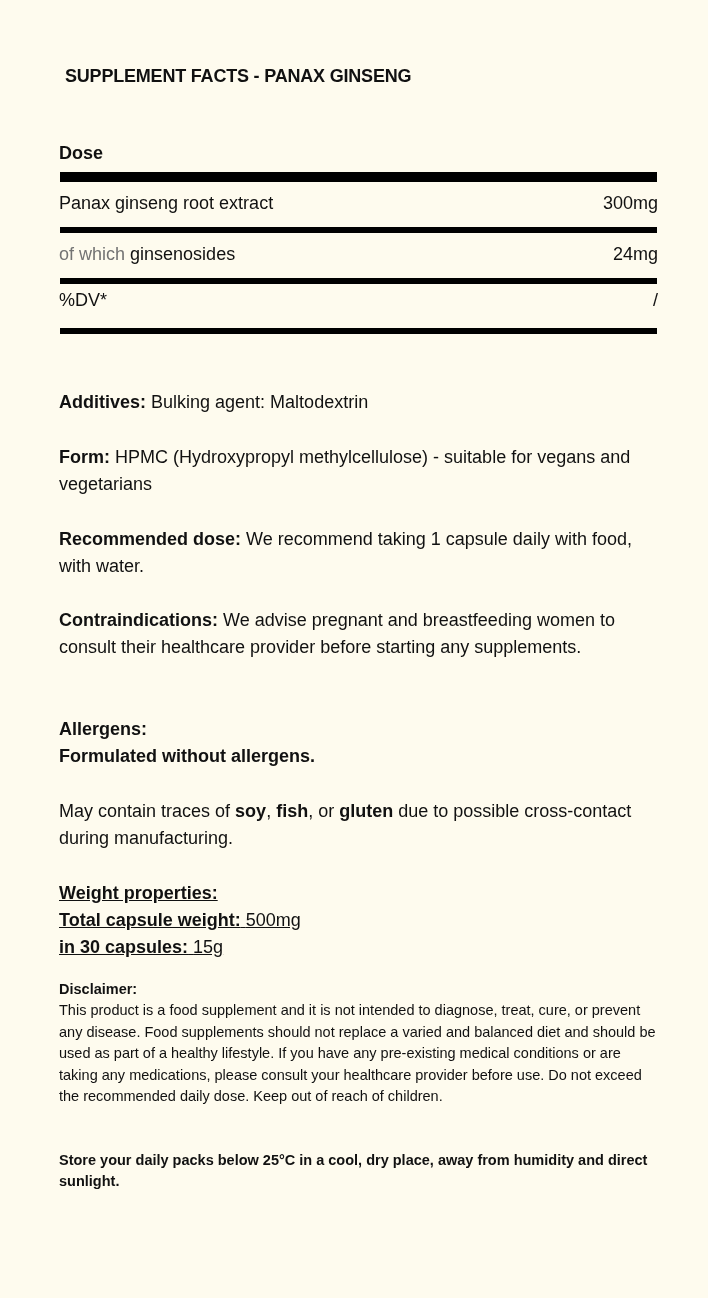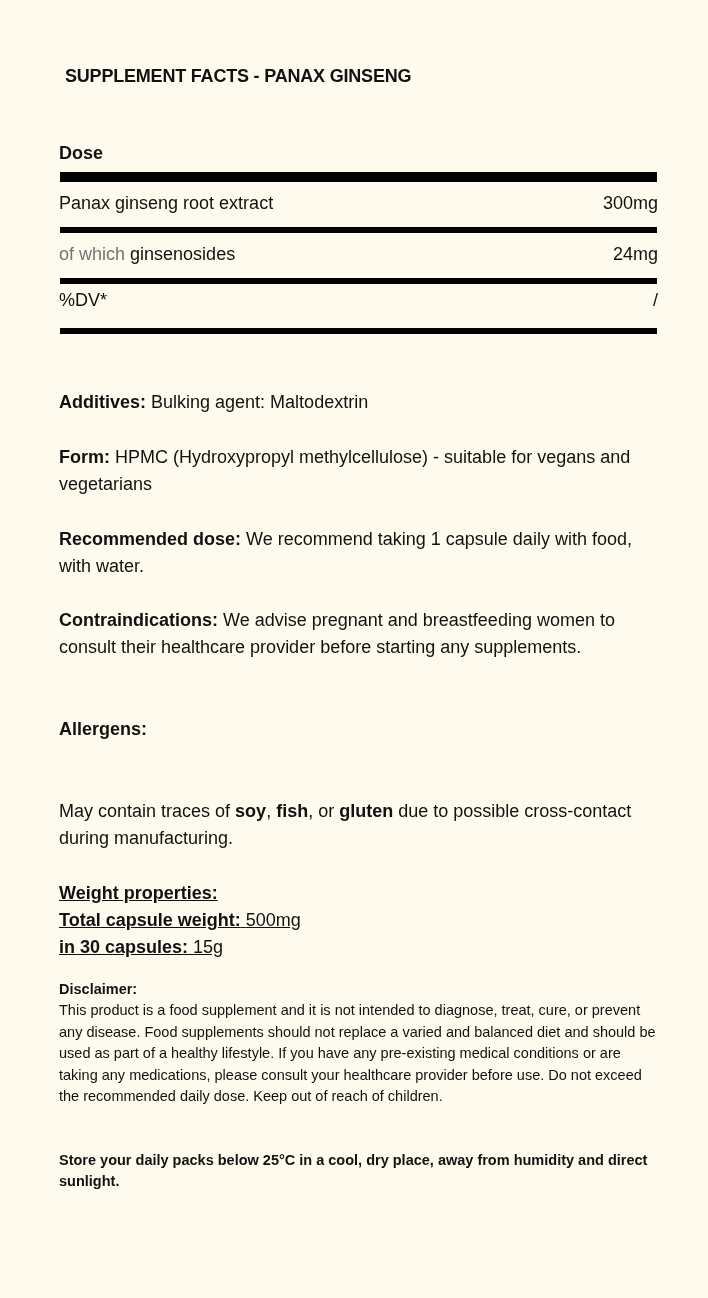--- a/index.html
+++ b/index.html
@@ -50,20 +50,21 @@
     <b>Form:</b> <span>HPMC (Hydroxypropyl methylcellulose) - suitable for vegans and vegetarians</span>
   </div>
   <div class="p" style="top:518px;">
     <b>Recommended dose:</b> <span>We recommend taking 1 capsule daily with food, with water.</span>
   </div>
   <div class="p" style="top:599px;">
     <b>Contraindications:</b> <span>We advise pregnant and breastfeeding women to consult their healthcare provider before starting any supplements.</span>
   </div>
   <div class="p" style="top:708px;">
     <b>Allergens:</b><br>
+    <b>Formulated without allergens.</b>
   </div>
   <div class="p" style="top:790px;">
     <span>May contain traces of</span> <b>soy</b>, <b>fish</b><span>, or</span> <b>gluten</b> <span>due to possible cross-contact during manufacturing.</span>
   </div>
   <div class="p" style="top:872px;text-decoration:underline;">
     <b>Weight properties:</b><br>
     <b>Total capsule weight:</b> <span>500mg</span><br>
     <b>in 30 capsules:</b> <span>15g</span>
   </div>
   <div class="small" style="top:979px;">

